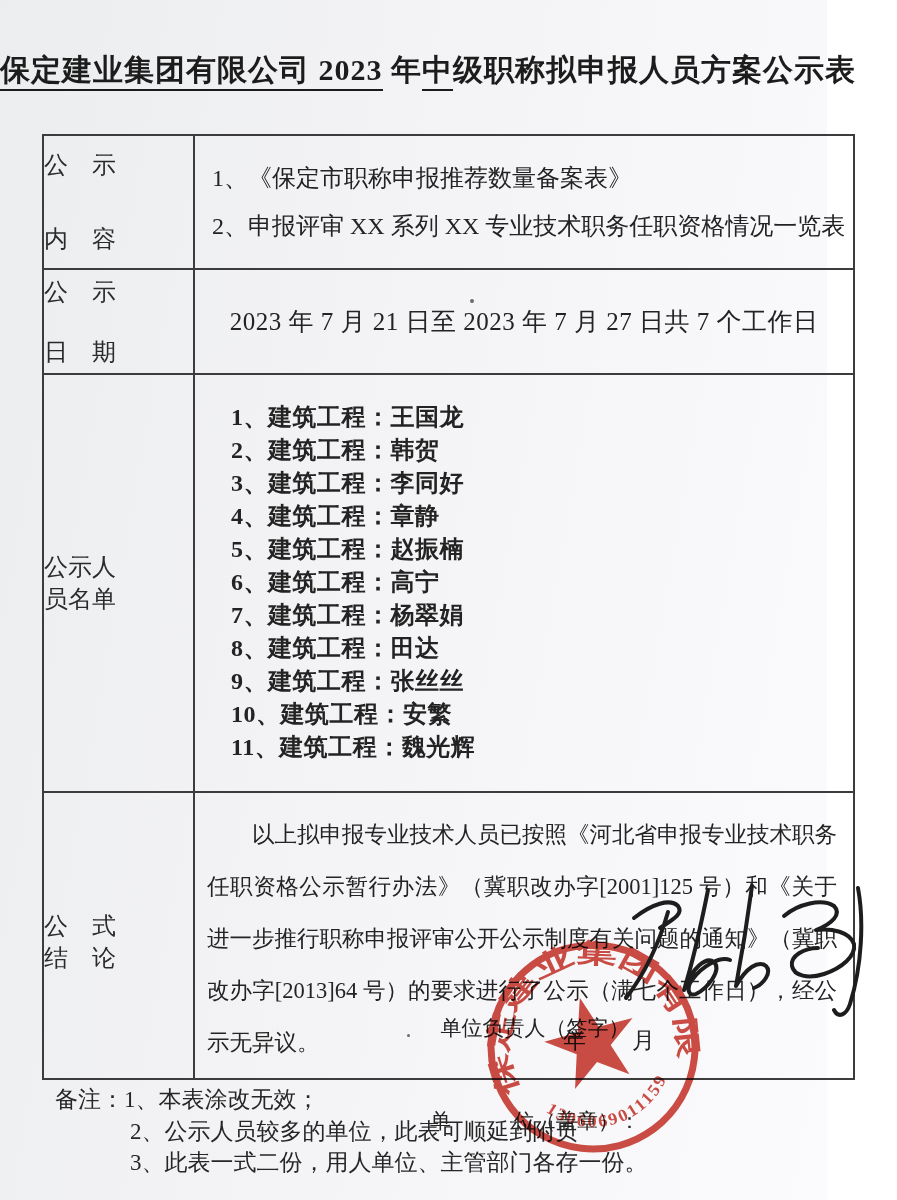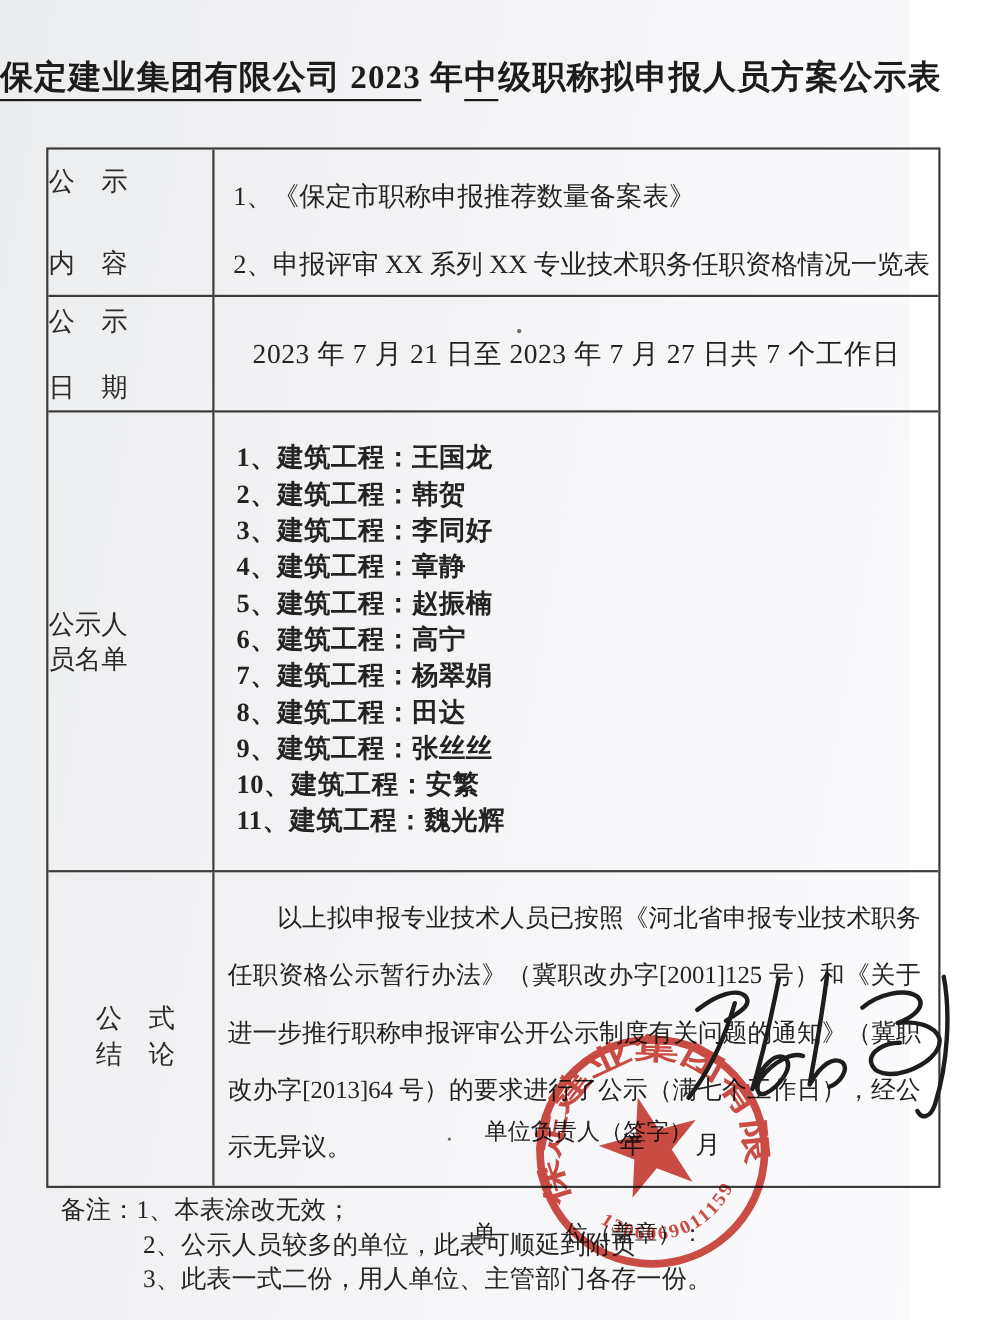--- a/index.html
+++ b/index.html
@@ -26,26 +26,26 @@
     border:2px solid #3c3c3c;box-sizing:border-box;
     display:grid;grid-template-columns:151px 1fr;grid-template-rows:134px 105px 418px 1fr;
   }
   .lbl{
     border-right:2px solid #3c3c3c;border-bottom:2px solid #3c3c3c;
     display:flex;flex-direction:column;align-items:flex-start;justify-content:center;
     font-size:24px;color:#2a2a2a;box-sizing:border-box;
   }
   .cnt{border-bottom:2px solid #3c3c3c;box-sizing:border-box;position:relative;}
   .lbl.last,.cnt.last{border-bottom:none;}
-  .lbl.r1{gap:42px;} .lbl.r2{gap:28px;} .lbl.r3{} .lbl.r4{padding-top:12px;margin-left:43px;}
-  .cnt.r1{display:flex;flex-direction:column;justify-content:flex-start;gap:30px;
+  .lbl.r1{gap:42px;} .lbl.r2{gap:28px;} .lbl.r3{} .lbl.r4{padding-top:12px;}
+  .cnt.r1{display:flex;flex-direction:column;justify-content:flex-start;gap:16px;
           padding:26px 0 0 17px;font-size:24px;}
   .cnt.r2{display:flex;align-items:center;justify-content:center;font-size:25px;letter-spacing:.5px;}
   .cnt.r3{padding:26px 8px 0 20px;font-size:24px;font-weight:700;}
-  .cnt.r3 .name{line-height:33px;letter-spacing:.5px;}
+  .cnt.r3 .name{line-height:33px;letter-spacing:.5px;margin-left:16px;}
   .cnt.r4{font-size:22.5px;}
   .cnt.r4 .para{margin:16px 16px 0 12px;line-height:52px;text-indent:2em;text-align:justify;}
   .signblock{position:absolute;left:235px;top:158px;font-size:21px;line-height:31px;white-space:pre;text-align:center;}
   .dateline{position:absolute;left:368px;top:232px;font-size:23px;white-space:pre;}
   
   .notes{position:absolute;left:55px;top:1084px;font-size:23px;line-height:31.5px;color:#262626;}
   .notes .n{white-space:nowrap;}
   .notes .ind{margin-left:75px;}
   
   .stamp{

